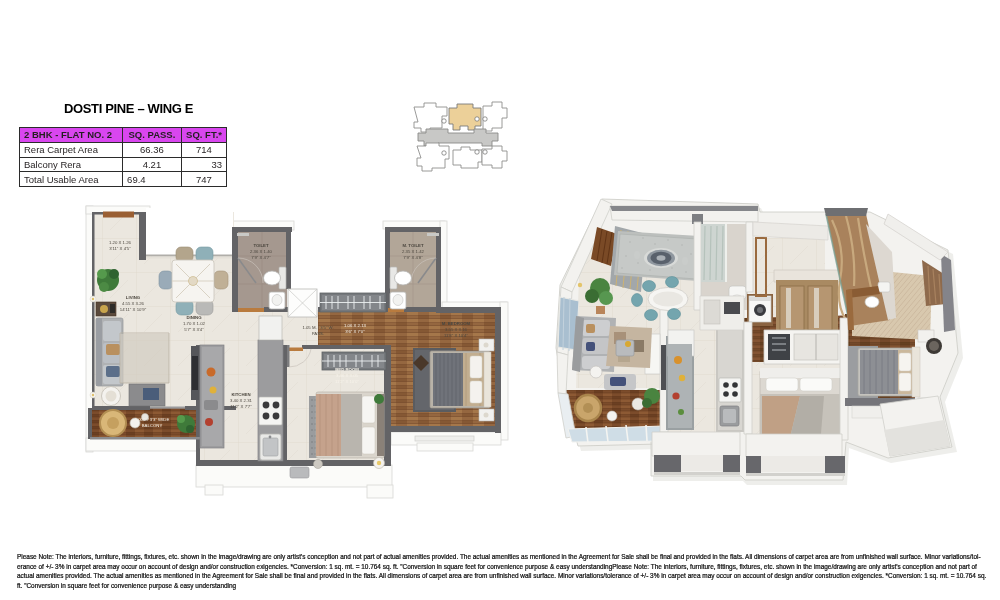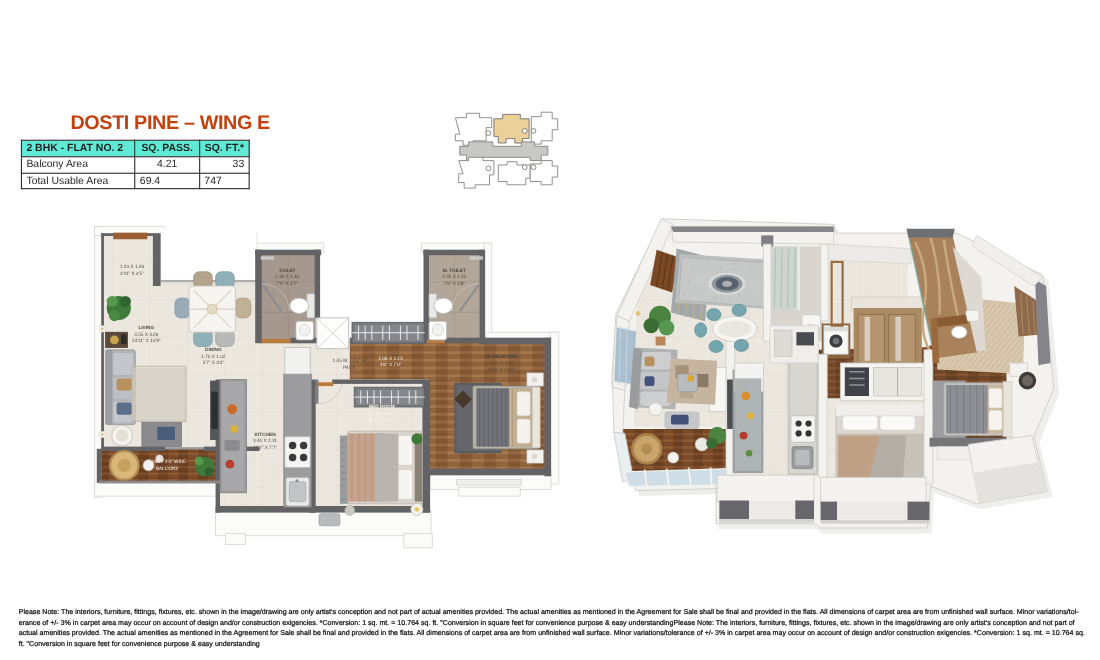--- a/index.html
+++ b/index.html
@@ -1,46 +1,51 @@
 <!DOCTYPE html>
 <html><head>
 <meta charset="utf-8">
 <style>
   html,body{margin:0;padding:0;}
   body{width:1000px;height:600px;background:#ffffff;position:relative;overflow:hidden;
        font-family:"Liberation Sans",sans-serif;}
   .abs{position:absolute;}
-  #title{left:64px;top:101px;font-size:18px;font-weight:bold;color:#c2410c;letter-spacing:-0.35px;}
+  #title{left:64px;top:101px;font-size:13px;font-weight:bold;color:#000000;letter-spacing:-0.35px;}
   table.spec{border-collapse:collapse;font-size:9.5px;color:#231f20;}
   table.spec td{border:1px solid #2b2b2b;padding:0 4px;height:13.8px;}
   .disc{left:17px;color:#111;font-size:6.45px;line-height:9.55px;width:985px;white-space:nowrap;-webkit-text-stroke:0.22px #111;}
   text{font-family:"Liberation Sans",sans-serif;}
 </style>
 </head>
 <body>
 
 <div class="abs" id="title">DOSTI PINE – WING E</div>
 
 <div class="abs" style="left:19px;top:127px;">
 <table class="spec" style="width:208px;">
   <tbody>
-        <tr style="background:#5eead4;font-weight:bold;">
+        <tr style="background:#d946ef;font-weight:bold;">
     <td style="width:106px;">2 BHK - FLAT NO. 2</td>
     <td style="width:54px;text-align:center;">SQ. PASS.</td>
     <td style="width:40px;text-align:right;">SQ. FT.*</td>
   </tr>
   <tr>
-          <td>Balcony Area</td>
+          <td>Rera Carpet Area</td>
+          <td style="text-align:center;">66.36</td>
+          <td style="text-align:center;">714</td>
+        </tr>
+  <tr>
+          <td>Balcony Rera</td>
           <td style="text-align:center;">4.21</td>
           <td style="text-align:right;">33</td>
         </tr>
   <tr style="font-weight:normal;">
           <td>Total Usable Area</td>
           <td style="">69.4</td>
-          <td style="margin-left:36px;">747</td>
+          <td style="text-align:center;margin-left:36px;">747</td>
         </tr>
 </tbody>
     </table>
 </div>
 
 <svg class="abs" style="left:0;top:0;" width="1000" height="600" viewBox="0 0 1000 600">
 <defs>
   <pattern id="woodA" width="22" height="7" patternUnits="userSpaceOnUse">
     <rect width="22" height="7" fill="#956740"></rect>
     <rect y="0" width="11" height="3.5" fill="#855834"></rect>

